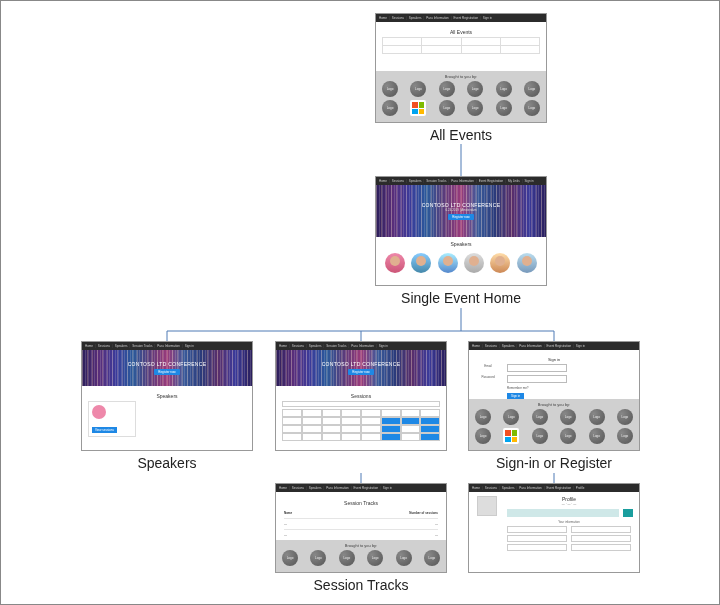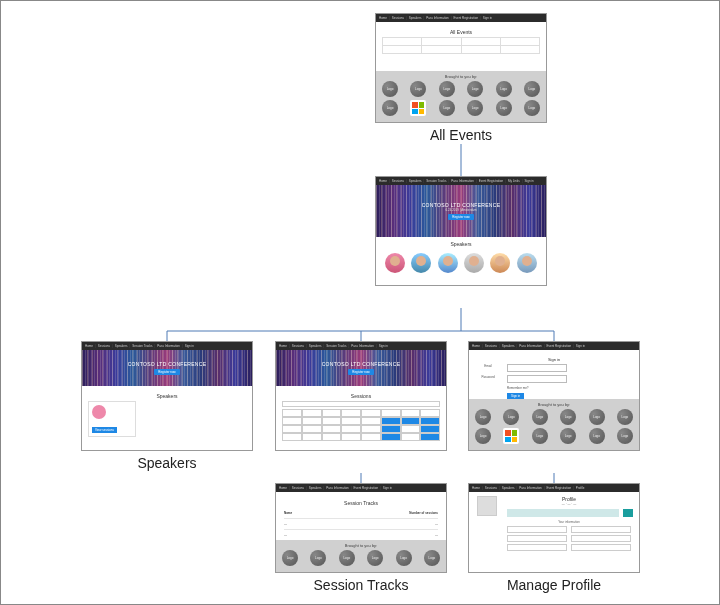--- a/index.html
+++ b/index.html
@@ -259,20 +259,21 @@
     <div class="center-title">Speakers</div>
     <div class="speaker-row">
       <div class="sp c1"></div>
         <div class="sp c2"></div>
         <div class="sp c3"></div>
       <div class="sp c4"></div>
         <div class="sp c5"></div>
         <div class="sp c6"></div>
     </div>
   </div>
+  <div class="label">Single Event Home</div>
 </div>
 
 <div class="node" style="left:80px; top:340px;">
   <div class="thumb">
     <div class="nav">
       <span>Home</span>
         <span class="sep">|</span>
       <span>Sessions</span>
         <span class="sep">|</span>
       <span>Speakers</span>
@@ -411,20 +412,21 @@
             <span></span>
             <span></span>
           </div>
         <div class="lg">Logo</div>
           <div class="lg">Logo</div>
         <div class="lg">Logo</div>
           <div class="lg">Logo</div>
       </div>
     </div>
   </div>
+  <div class="label">Sign-in or Register</div>
 </div>
 
 <div class="node" style="left:274px; top:482px;">
   <div class="thumb" style="height:90px;">
     <div class="nav">
       <span>Home</span>
         <span class="sep">|</span>
       <span>Sessions</span>
         <span class="sep">|</span>
       <span>Speakers</span>
@@ -507,14 +509,13 @@
           </div>
           <div style="flex:1;">
             <div class="fld"></div>
               <div class="fld"></div>
               <div class="fld"></div>
           </div>
         </div>
       </div>
     </div>
   </div>
-  <div class="label">Manage Profile</div>
 </div>
 
 </body></html>

